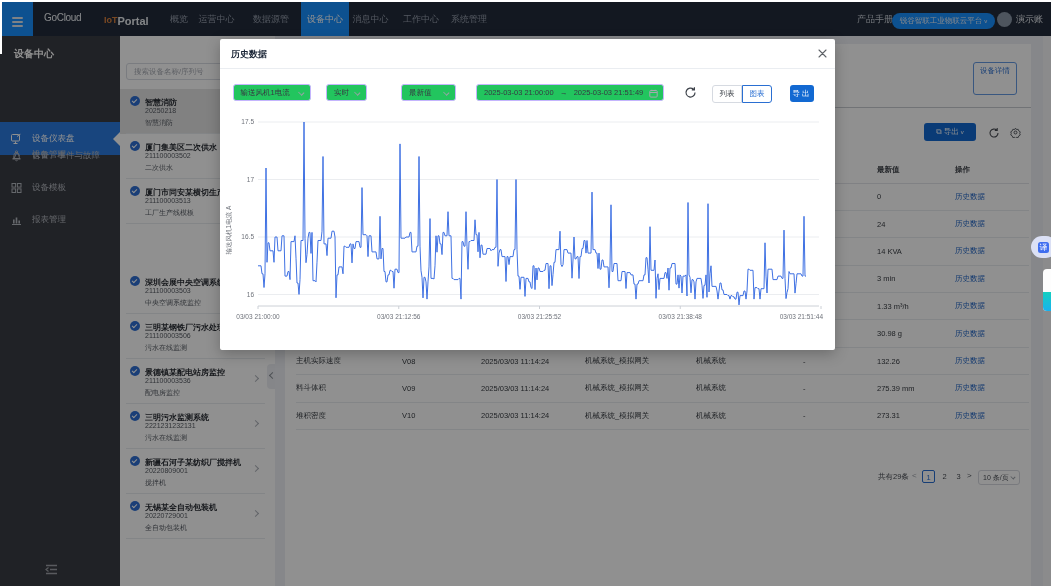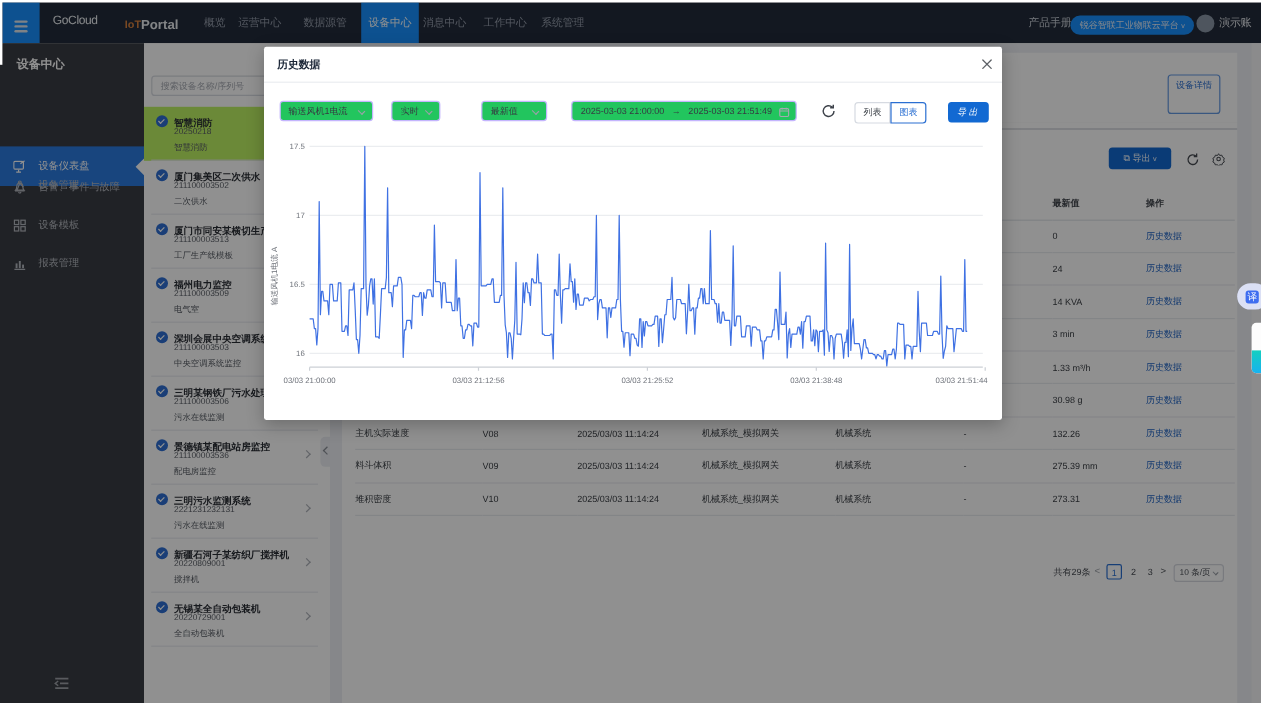--- a/index.html
+++ b/index.html
@@ -22,21 +22,21 @@
 #sb-title{left:14px;top:11px;font-size:10px;font-weight:bold;color:#fff;}
 .sbitem{left:0;width:120px;height:32.4px;color:#b4b8bf;font-size:8.5px;}
 .sbitem .lbl{position:absolute;left:32px;top:50%;transform:translateY(-50%);white-space:nowrap;}
 .sbitem svg{position:absolute;left:11px;top:50%;transform:translateY(-50%);}
 .sbitem.active{background:#2b7be0;color:#fff;margin-top:48px;}
 .notch{position:absolute;right:0;top:50%;transform:translateY(-50%);width:0;height:0;border-top:7px solid transparent;border-bottom:7px solid transparent;border-right:7px solid #fff;}
 
 #dpanel{left:120px;top:36px;width:155px;height:400px;background:#fff;}
 #search{left:6px;top:27px;width:142px;height:17px;border:1px solid #d8dbe2;border-radius:3px;font-size:7.5px;color:#a6aab2;line-height:15px;padding-left:7px;white-space:nowrap;overflow:hidden;}
 .dev{left:0;width:155px;height:45px;}
-.dev.sel{background:#bef264;}
+.dev.sel{background:#e5e5e5;}
 .dev .nm{position:absolute;left:25px;top:7.5px;font-size:8px;color:#2a2e35;font-weight:bold;white-space:nowrap;overflow:hidden;width:122px;}
 .dev .sn{position:absolute;left:25px;top:18px;font-size:7px;color:#565b63;white-space:nowrap;}
 .dev .tp{position:absolute;left:25px;top:29px;font-size:7px;color:#565b63;white-space:nowrap;}
 .dev .ck{position:absolute;left:10px;top:7px;width:10px;height:10px;border-radius:50%;background:#2e6fd3;}
 .dev .ck:after{content:"";position:absolute;left:2.4px;top:2.6px;width:4px;height:2px;border-left:1.2px solid #fff;border-bottom:1.2px solid #fff;transform:rotate(-45deg);}
 .dev .ar{position:absolute;right:17px;top:17px;width:5px;height:5px;border-right:1.2px solid #aeb2b9;border-top:1.2px solid #aeb2b9;transform:rotate(45deg);}
 .dev .dv{position:absolute;left:6px;bottom:0;width:139px;border-bottom:1px solid #e9ebf0;}
 #collapser{left:147px;top:328px;width:9px;height:25px;background:#eceef2;border-radius:4px 0 0 4px;}
 #collapser:after{content:"";position:absolute;left:3px;top:9px;width:4px;height:4px;border-left:1.2px solid #8a8f97;border-bottom:1.2px solid #8a8f97;transform:rotate(45deg);}
 
@@ -58,21 +58,21 @@
 #overlay{left:0;top:0;width:1051px;height:586px;background:rgba(0,0,0,0.435);z-index:50;}
 #modal{left:220px;top:39px;width:615px;height:311px;background:#fff;border-radius:2px;box-shadow:0 4px 14px rgba(0,0,0,.25);z-index:60;}
 #m-title{position:absolute;left:11px;top:9px;font-size:9px;font-weight:bold;color:#1a2536;}
 
 #m-div{position:absolute;left:0;top:29px;width:615px;border-bottom:1px solid #eaedf1;}
 .msel{position:absolute;top:45px;height:17px;border:1px solid #c4b5fd;border-radius:3px;background:#22c55e;font-size:7.5px;color:#363b42;line-height:15px;}
 .msel .cv{position:absolute;right:6px;top:5px;width:4.6px;height:4.6px;border-right:1.1px solid #9ba0a8;border-bottom:1.1px solid #9ba0a8;transform:rotate(45deg) scaleY(.8);}
 .mtxt{padding-left:7px;white-space:nowrap;}
 #mtoggle{position:absolute;top:45.5px;left:492px;height:18px;}
 #mtoggle .tb{position:absolute;top:0;height:18px;width:30px;font-size:7.5px;text-align:center;line-height:16px;}
-#btn-mexport{position:absolute;left:570px;top:45.5px;width:34px;height:17.5px;background:#1269d2;border-radius:3px;color:#fff;font-size:7.5px;letter-spacing:2px;text-align:center;line-height:17px;font-style:italic;}
+#btn-mexport{position:absolute;left:570px;top:45.5px;width:24px;height:17.5px;background:#1269d2;border-radius:3px;color:#fff;font-size:7.5px;letter-spacing:2px;text-align:center;line-height:17px;}
 
 #trpill{left:1031px;top:236px;width:26px;height:22px;background:#dbe0f5;border-radius:11px;z-index:70;}
 #trpill .sq{position:absolute;left:7px;top:5.5px;width:11px;height:11px;background:#3e6df0;border-radius:2.5px;color:#fff;font-size:8px;line-height:11px;text-align:center;}
 #rwidget{left:1043px;top:269px;width:8px;height:42px;background:#fdfdfd;border-radius:4px 0 0 4px;z-index:70;overflow:hidden;}
 #rwidget .tl{position:absolute;left:0;bottom:0;width:8px;height:19px;background:linear-gradient(180deg,#14cfc0,#18b2ef);}
 
 #tstrip{left:0;top:0;width:1051px;height:2px;background:#fff;z-index:80;}
 #lstrip{left:0;top:0;width:2px;height:54px;background:#fff;z-index:80;}
 </style>
 </head>
@@ -163,28 +163,20 @@
       <span class="sn">211100003502</span>
       <span class="tp">二次供水</span>
       <span class="ar"></span>
       <span class="dv"></span>
     </div>
   <div class="abs dev" style="top:143px;">
       <span class="ck"></span>
       <span class="nm">厦门市同安某横切生产线</span>
       <span class="sn">211100003513</span>
       <span class="tp">工厂生产线模板</span>
-      <span class="ar"></span>
-      <span class="dv"></span>
-    </div>
-  <div class="abs dev" style="top:188px;">
-      <span class="ck"></span>
-      <span class="nm">福州电力监控</span>
-      <span class="sn">211100003509</span>
-      <span class="tp">电气室</span>
       <span class="ar"></span>
       <span class="dv"></span>
     </div>
   <div class="abs dev" style="top:233px;">
       <span class="ck"></span>
       <span class="nm">深圳会展中央空调系统</span>
       <span class="sn">211100003503</span>
       <span class="tp">中央空调系统监控</span>
       <span class="ar"></span>
       <span class="dv"></span>

